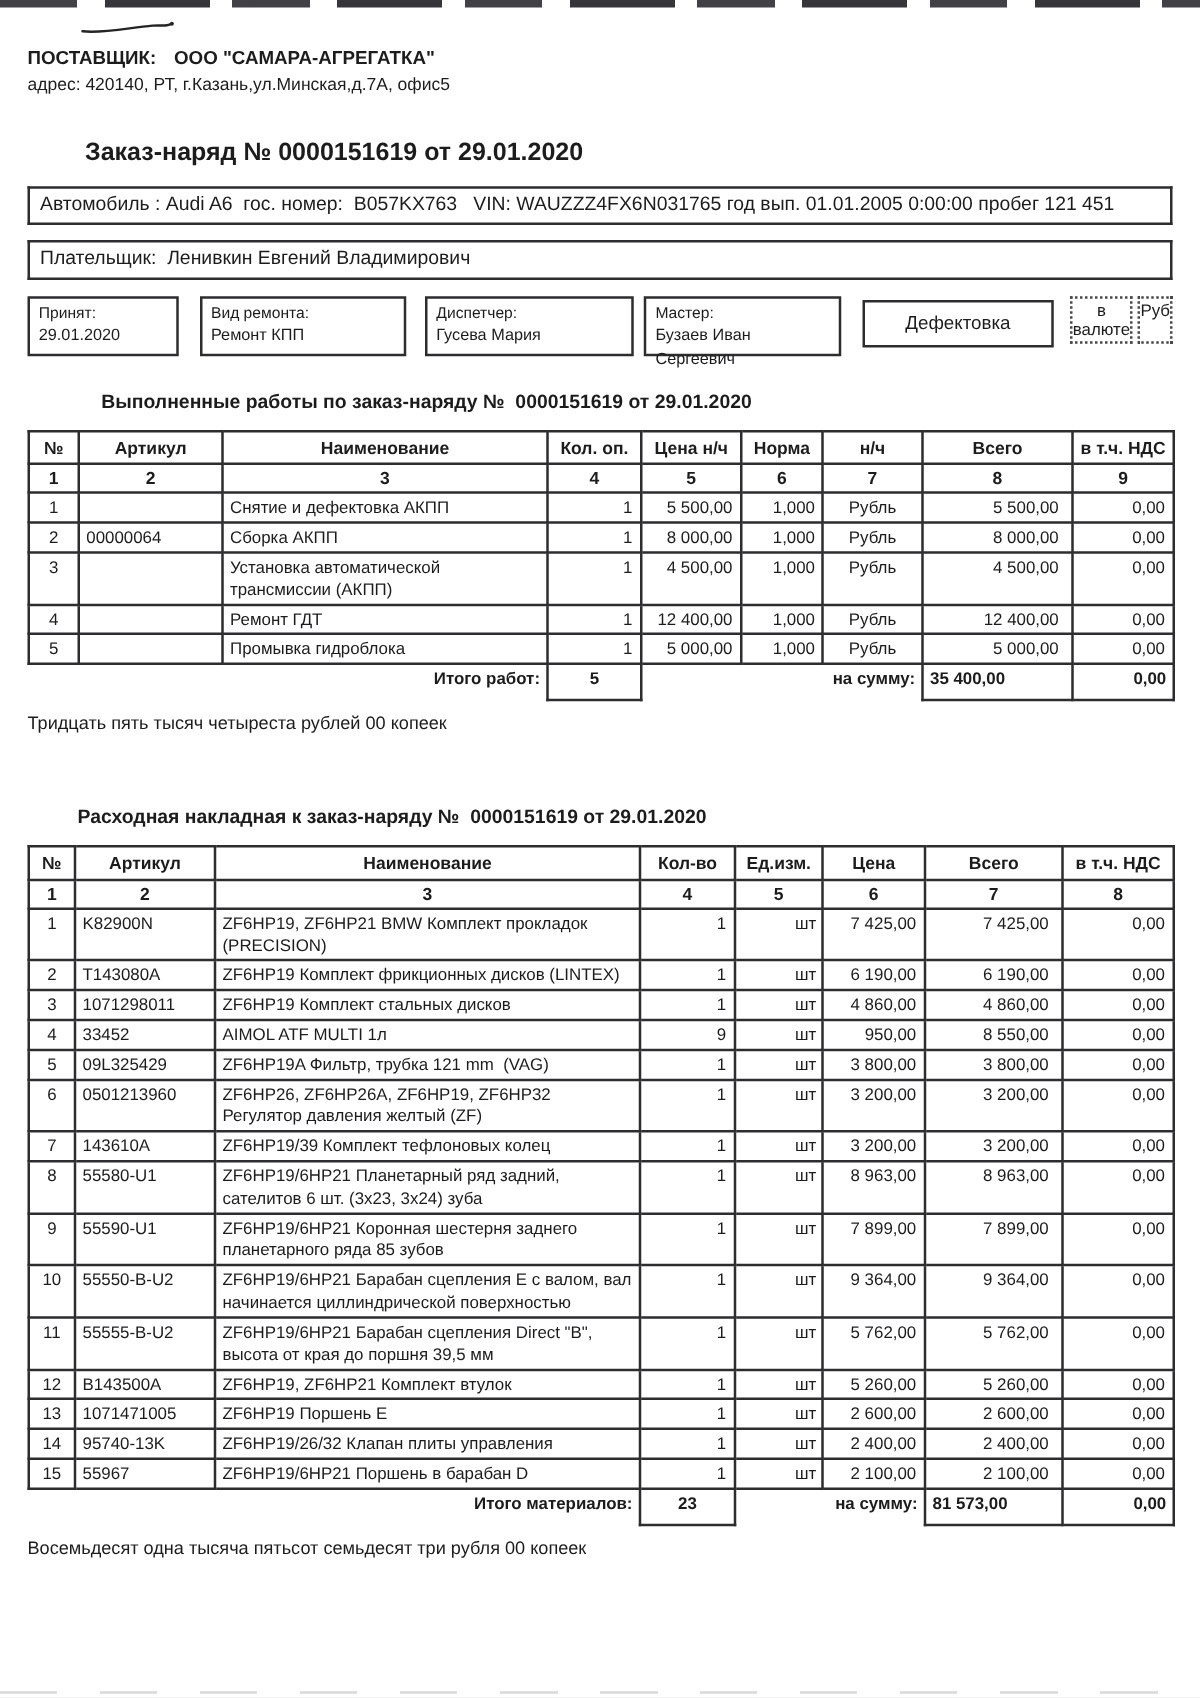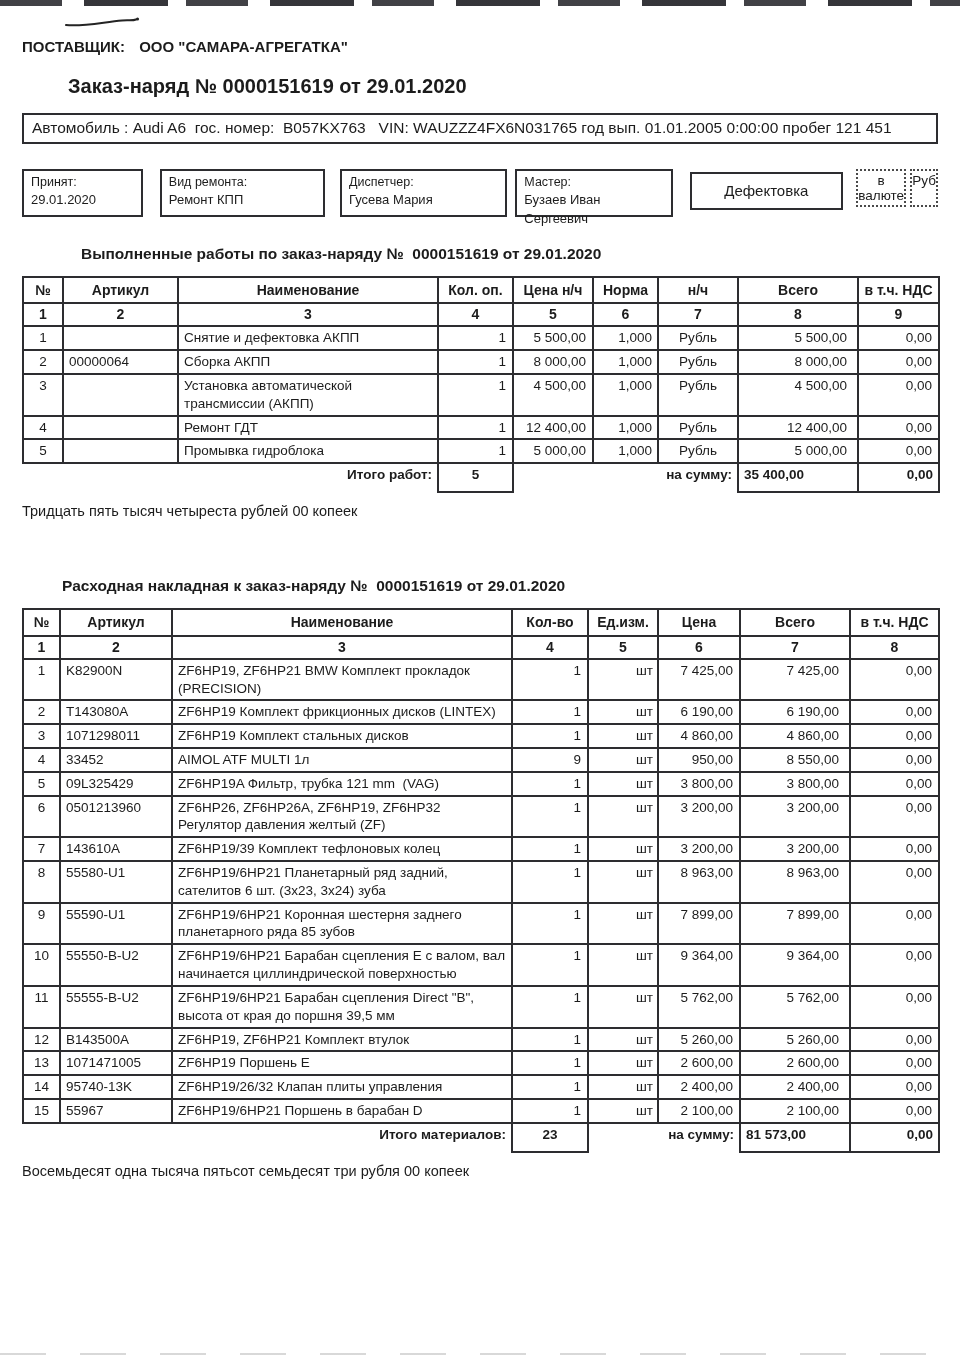--- a/index.html
+++ b/index.html
@@ -10,21 +10,21 @@
   .bottom-band { position:absolute; bottom:3px; left:0; width:100%; height:2px; opacity:.55;
       background:repeating-linear-gradient(90deg,#b9b9b9 0 46px, rgba(0,0,0,0) 46px 80px); }
   .content { padding:0 24px 0 22px; }
   .pen-mark { margin:14px 0 0 40px; height:16px; }
 
   .supplier { margin-top:8px; font-size:15px; }
   .supplier .lbl { font-weight:bold; margin-right:10px; }
   .supplier .nm { font-weight:bold; }
   .supplier-addr { margin-top:4px; font-size:14px; }
 
-  .doc-title { margin:20px 0 0 46px; font-size:20px; font-weight:bold; white-space:pre-wrap; }
+  .doc-title { margin:36px 0 0 46px; font-size:20px; font-weight:bold; white-space:pre-wrap; }
 
   table { border-collapse:collapse; }
   .btable { width:916px; margin-top:15px; table-layout:fixed; }
   .btable td { border:2px solid #2d2d30; font-size:15.5px; padding:3px 8px; vertical-align:top; white-space:pre-wrap; line-height:1.35; }
   .btable td.addr { vertical-align:bottom; padding-bottom:6px; }
   .payer { margin-top:12px; }
   .payer td { height:22px; }
 
   .info-row { display:flex; margin-top:13px; align-items:flex-start; width:916px; }
   .ibox { border:2px solid #2d2d30; height:38px; padding:3px 7px; font-size:12.5px; line-height:1.4; }
@@ -70,33 +70,37 @@
       <svg width="80" height="16" viewBox="0 0 80 16">
         <path d="M4 11 C 20 13, 42 8, 60 6.5 C 67 6, 71 7, 74 5.5" stroke="#242424" stroke-width="2" fill="none" stroke-linecap="round"></path>
         <circle cx="75.5" cy="5" r="1.6" fill="#242424"></circle>
       </svg>
     </div>
 
     <div class="supplier">
       <span class="lbl">ПОСТАВЩИК:</span>
       <span class="nm">ООО "САМАРА-АГРЕГАТКА"</span>
     </div>
+    <div class="supplier-addr">адрес: 420140, РТ, г.Казань,ул.Минская,д.7А, офис5</div>
 
     <div class="doc-title">Заказ-наряд № 0000151619 от 29.01.2020</div>
 
     <table class="btable">
       <tbody>
         <tr>
           <td colspan="2">Автомобиль : Audi A6  гос. номер:  B057KX763   VIN: WAUZZZ4FX6N031765 год вып. 01.01.2005 0:00:00 пробег 121 451</td>
         </tr>
       </tbody>
     </table>
 
     <table class="btable payer">
       <tbody>
+        <tr>
+          <td>Плательщик:  Ленивкин Евгений Владимирович</td>
+        </tr>
       </tbody>
     </table>
 
     <div class="info-row">
       <div class="ibox" style="width:104px;">
         <div>Принят:</div>
         <div class="val">29.01.2020</div>
       </div>
       <div class="ibox" style="width:149px; margin-left:17px;">
         <div>Вид ремонта:</div>

